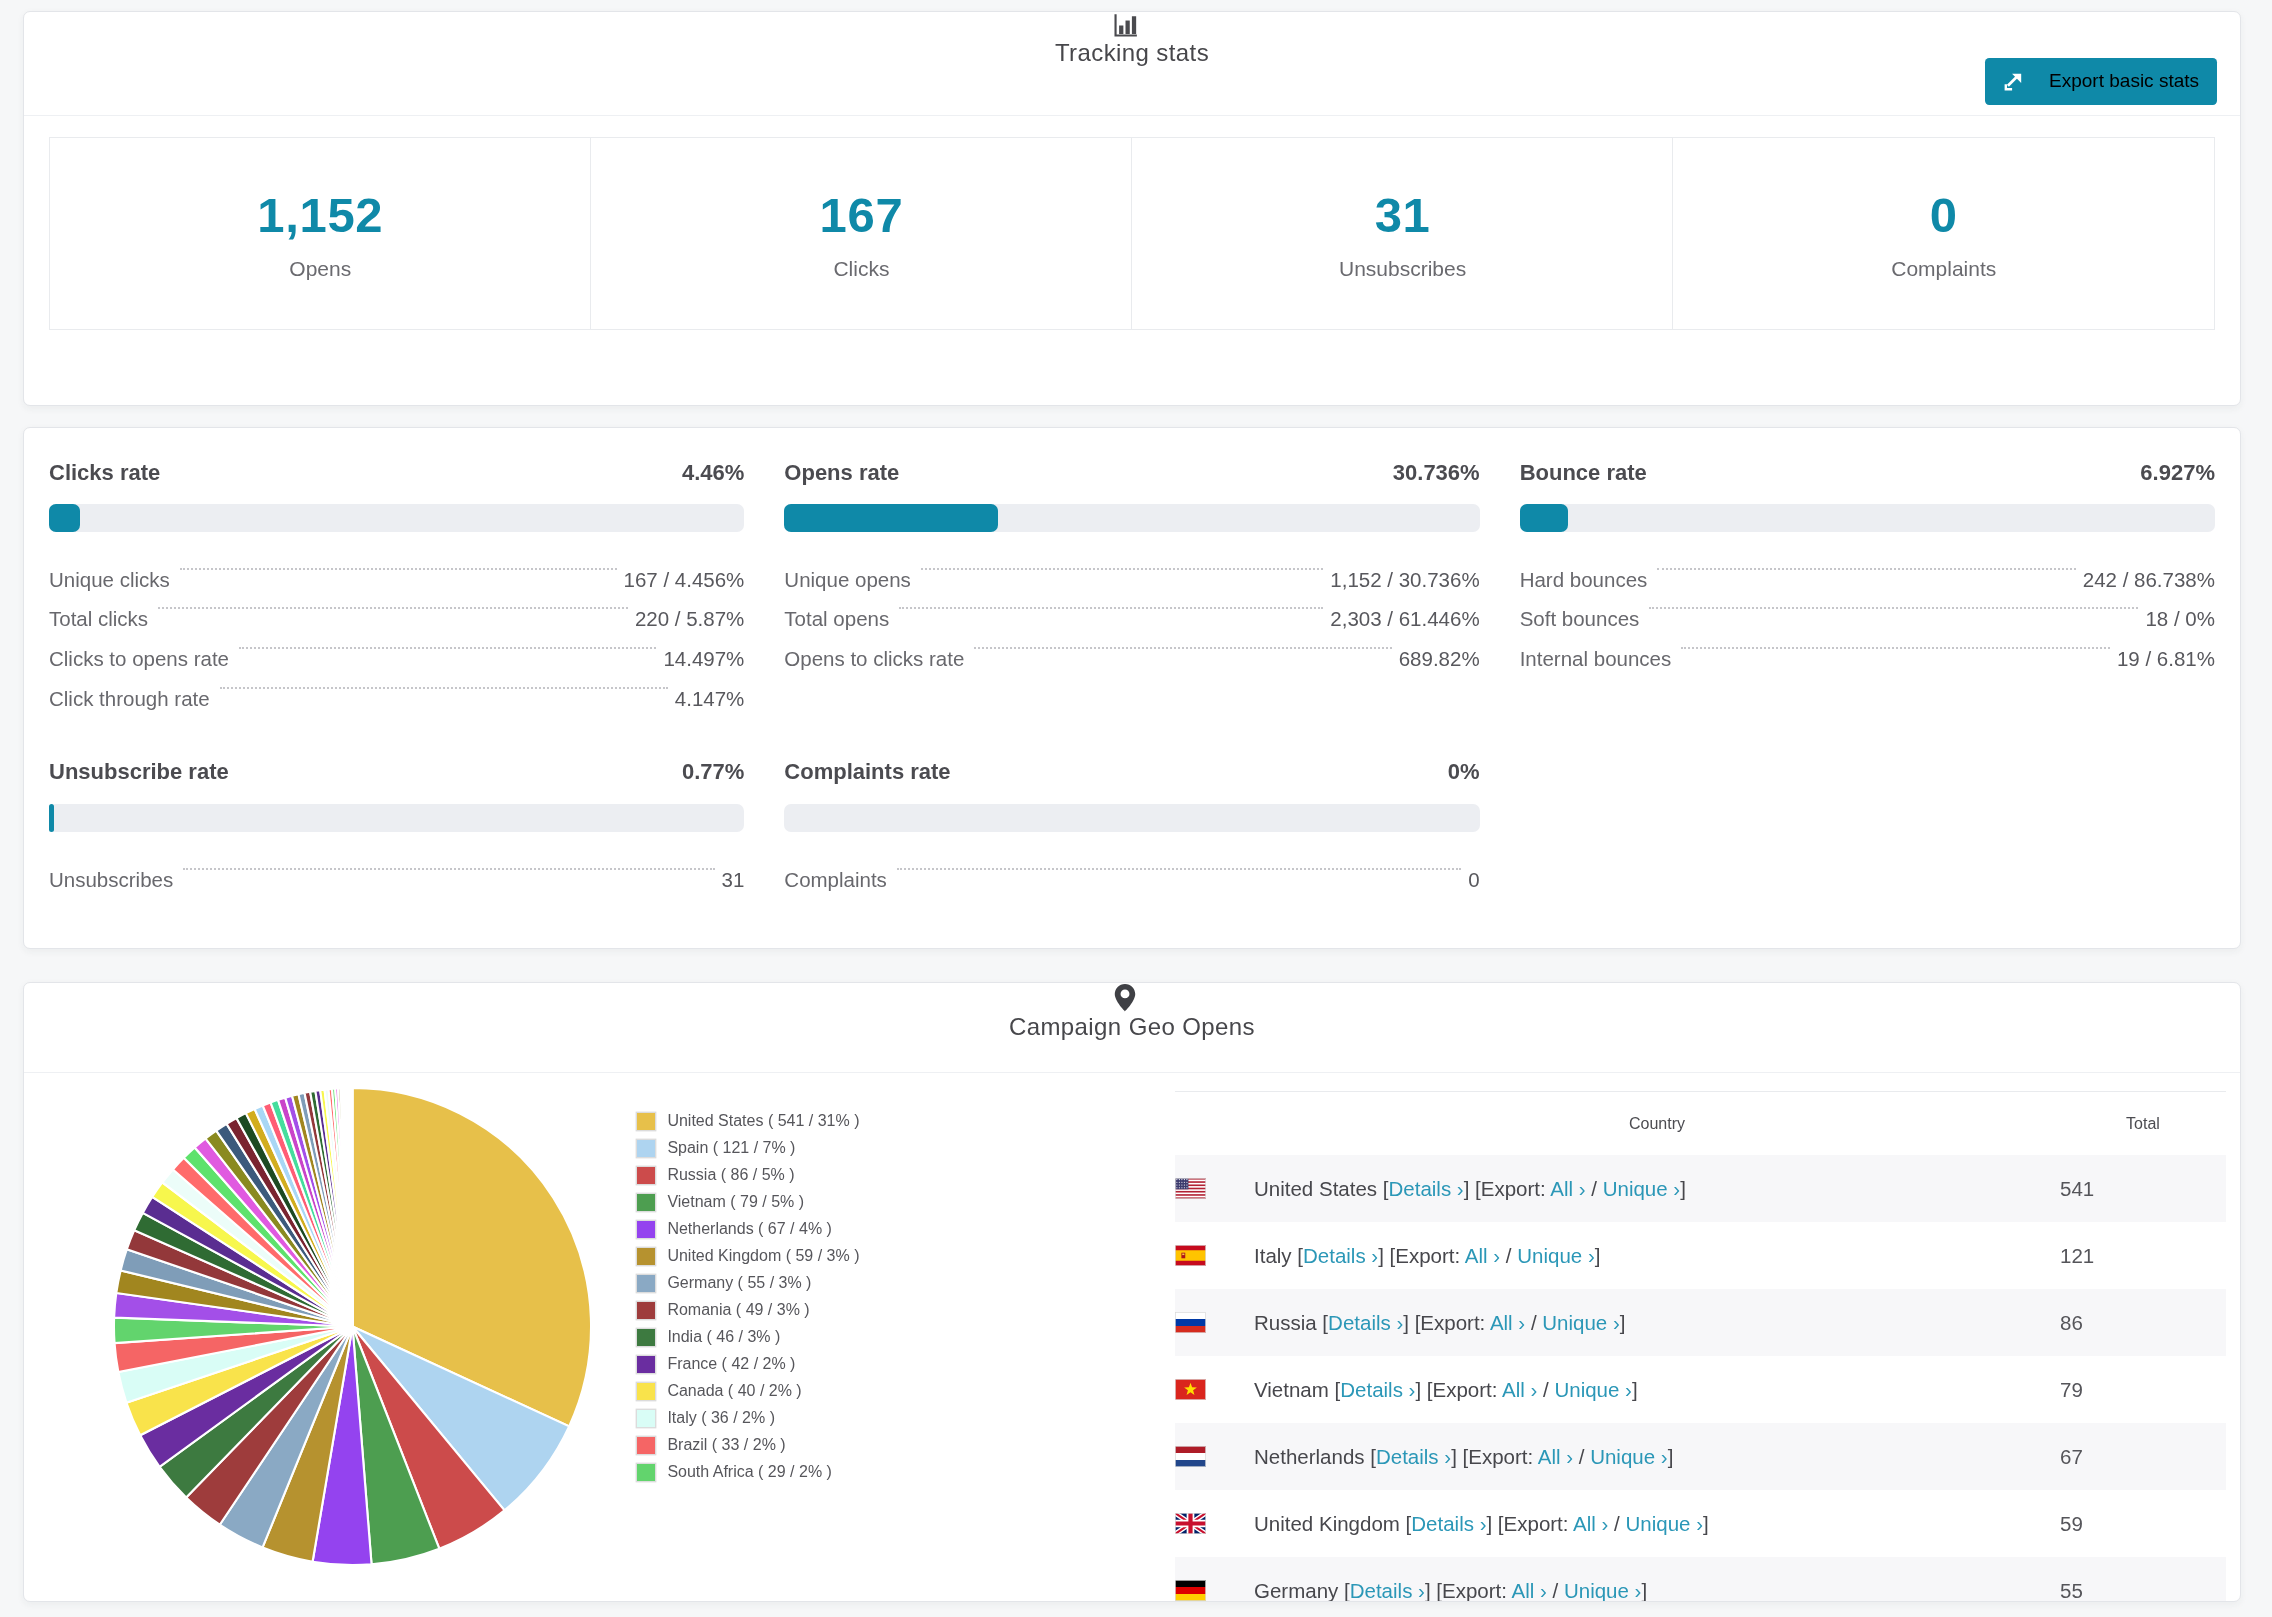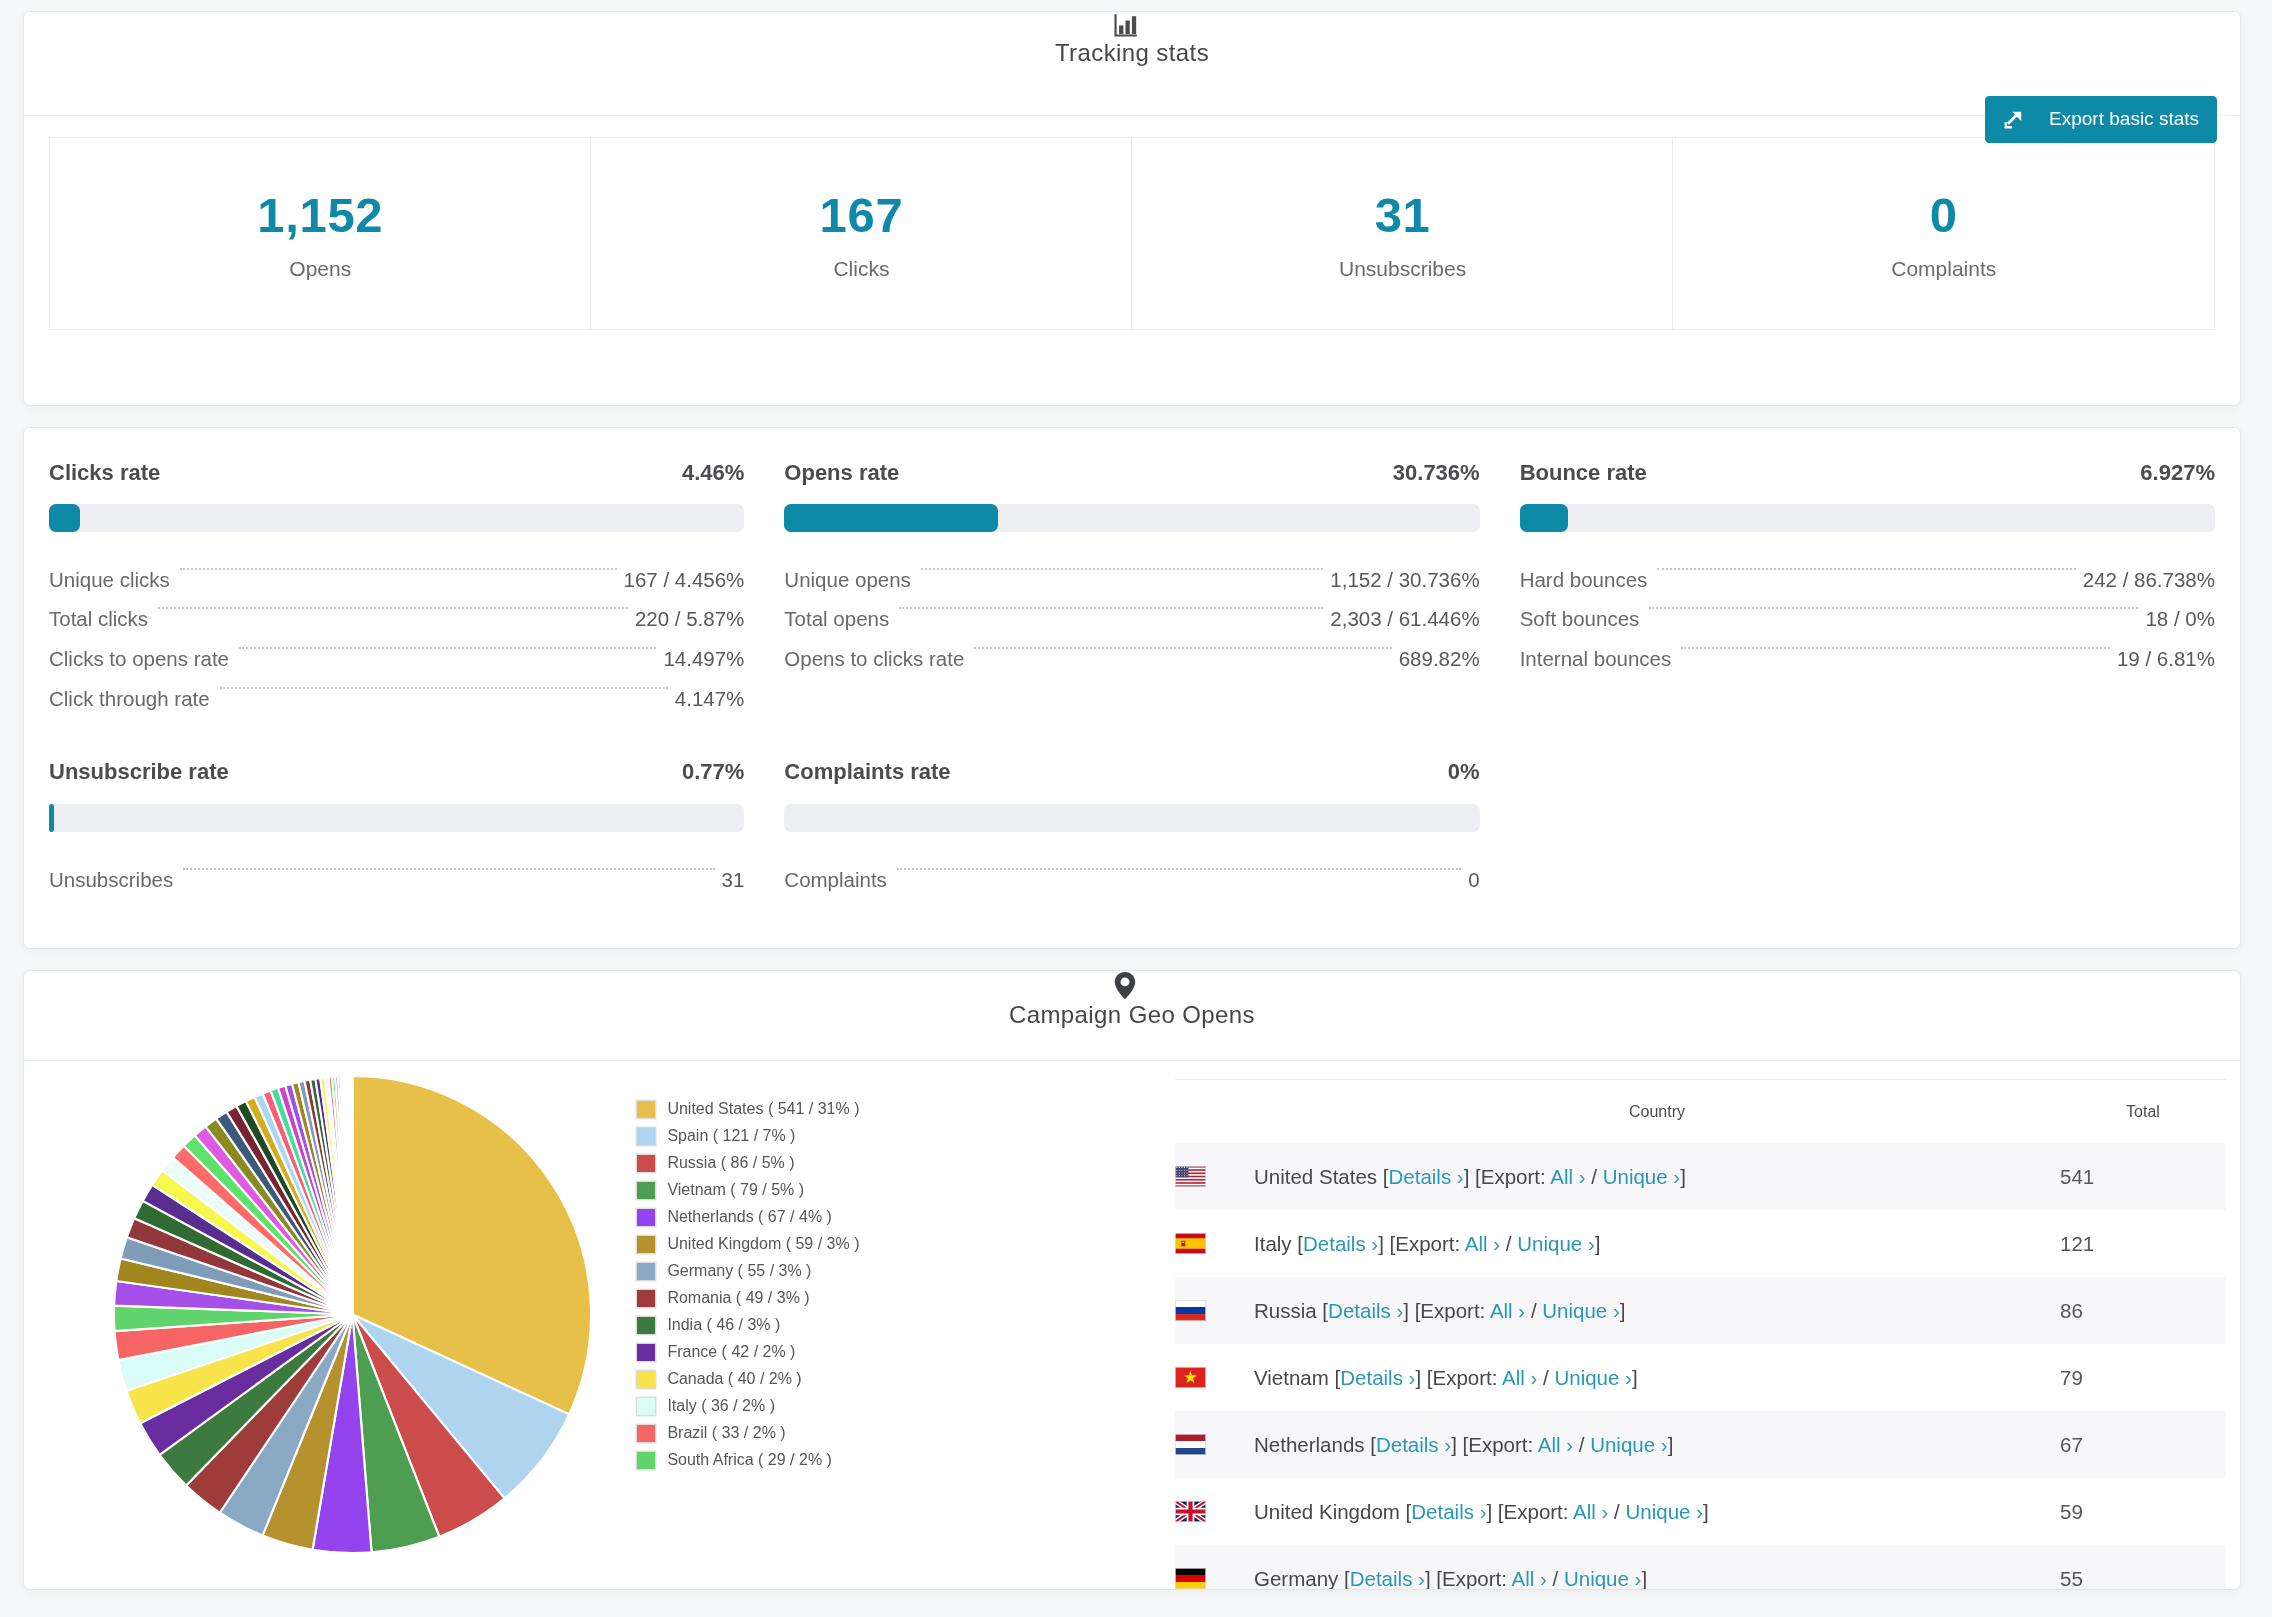--- a/index.html
+++ b/index.html
@@ -14,22 +14,22 @@
   }
   
   #card-tracking{margin-top:10.6px;height:395px;box-sizing:border-box}
   .card-header{
     display:flex;align-items:center;padding:0 28px;height:103px;
     border-bottom:1.4px solid #eef0f3;font-size:24px;color:#47474b;letter-spacing:0.4px;flex-direction:column;
   }
   .card-header .hicon{margin-right:14px;display:flex;align-items:center}
   .export-btn{
     position:absolute;top:46px;right:22.6px;height:47px;display:flex;align-items:center;gap:25px;
-    background:#0f89a8;color:#ffffff;border:none;border-radius:4.2px;font-size:19px;
-    padding:0 18.4px;font-family:inherit;cursor:pointer;margin-top:38px;
+    background:#0f89a8;color:#000000;border:none;border-radius:4.2px;font-size:19px;
+    padding:0 18.4px;font-family:inherit;cursor:pointer;
   }
   .stats-row{display:flex;margin:21px 25px 0}
   .stat-box{
     flex:1;border:1.4px solid #e9ebee;margin-left:-1.4px;text-align:center;
     height:193px;box-sizing:border-box;padding-top:49px;background:#fff;
   }
   .stat-box:first-child{margin-left:0}
   .stat-value{font-size:49px;font-weight:700;color:#0f89a8;letter-spacing:0.7px}
   .stat-label{font-size:21px;color:#6a6a6f;margin-top:14px}
   
@@ -38,21 +38,21 @@
   .rate-head{display:flex;justify-content:space-between;align-items:baseline;
     font-weight:700;font-size:22px;color:#4b4b50;margin-bottom:18.4px}
   .bar{height:28px;background:#eceef2;border-radius:7px;position:relative}
   .bar-fill{height:100%;background:#0f89a8;border-radius:7px}
   .rate-rows{margin-top:28px}
   .rate-row{display:flex;align-items:flex-start;padding:7.8px 0;font-size:20.5px;color:#68686d}
   .rate-row .lbl{white-space:nowrap}
   .leader{flex:1;border-bottom:2.1px dotted #c6c6ca;margin:0 7px 5.6px 10px}
   .rate-val{color:#58585d;white-space:nowrap}
   
-  #card-geo{margin-top:21px;height:620px;box-sizing:border-box;overflow:hidden}
+  #card-geo{margin-top:33px;height:620px;box-sizing:border-box;overflow:hidden}
   #card-geo .card-header{height:89px}
   .geo-content{display:flex;align-items:flex-start;padding:10px 14px 0 25px}
   .pie-wrap{width:487px;height:487px;flex:none;margin-left:60px}
   .legend{margin:25.4px 0 0 39px;width:452px;flex:none}
   .legend-item{display:flex;align-items:center;height:27px;font-size:16px;color:#56565b;white-space:nowrap}
   .swatch{width:17.6px;height:17.6px;box-shadow:0 0 0 1.4px #dcdcdc;margin:0 12.7px 0 2.1px;flex:none}
   .geo-table-wrap{flex:1;margin-left:88px;margin-top:8.5px}
   table.geo{width:100%;border-collapse:collapse;border-top:1.4px solid #e9ebee}
   table.geo th{font-weight:400;font-size:16px;color:#4c4c51;text-align:center;padding:22.6px 0}
   table.geo tbody tr:nth-child(odd){background:#f7f7f9}

